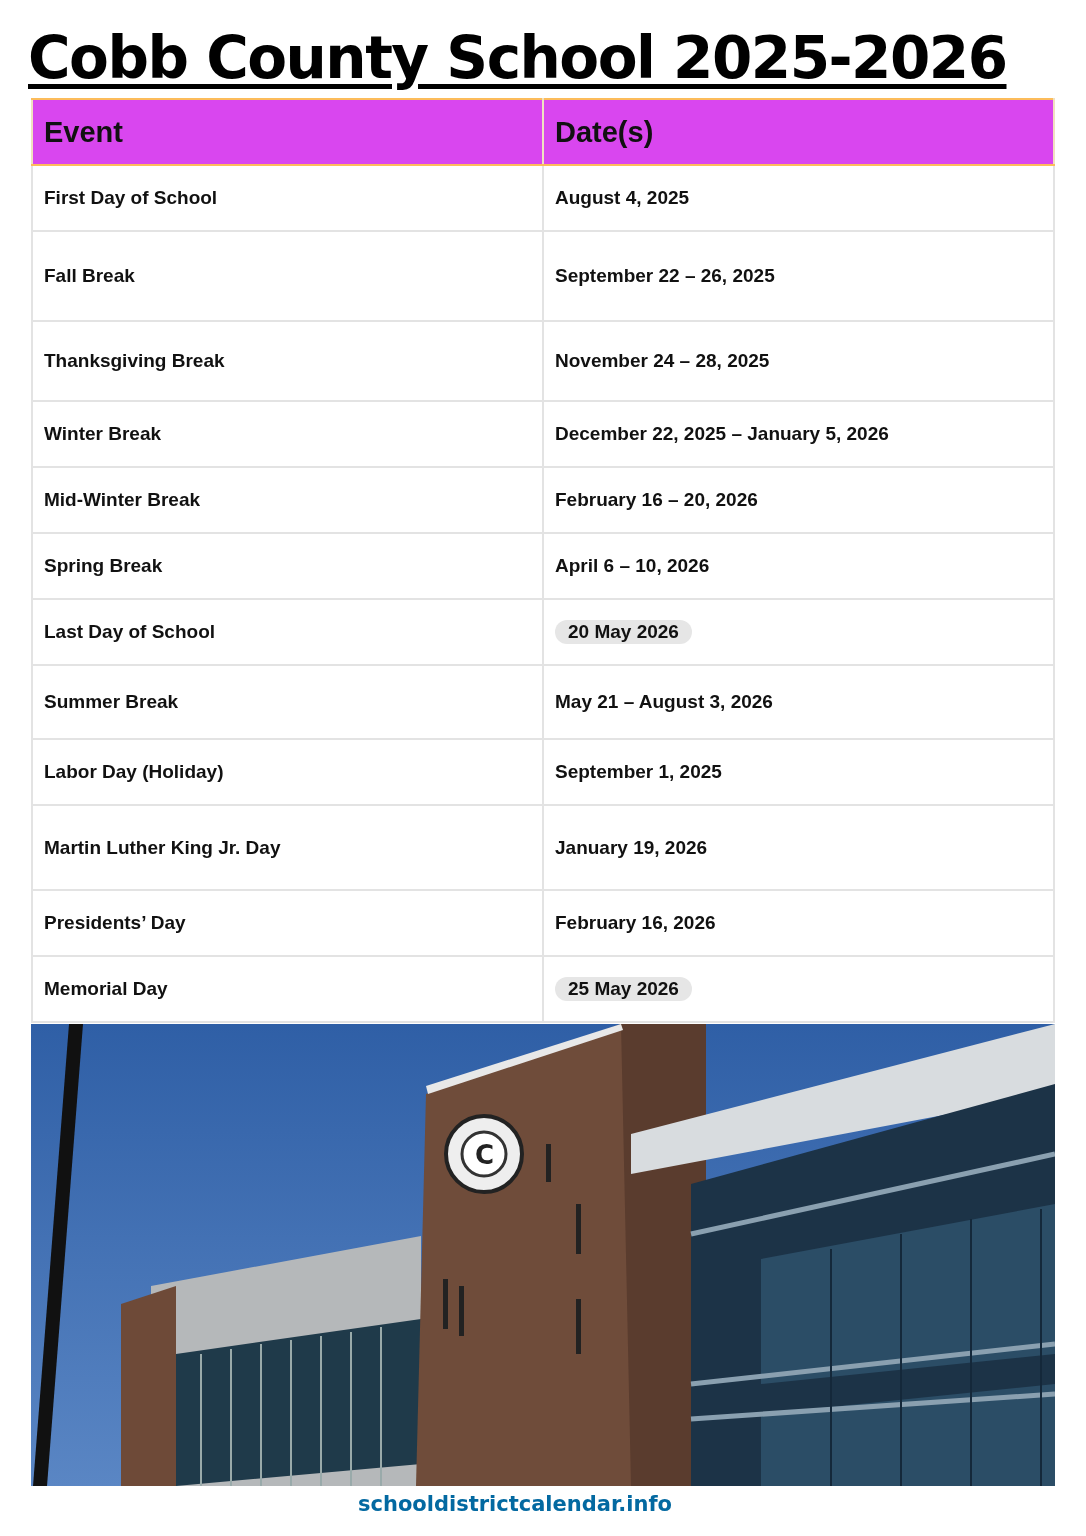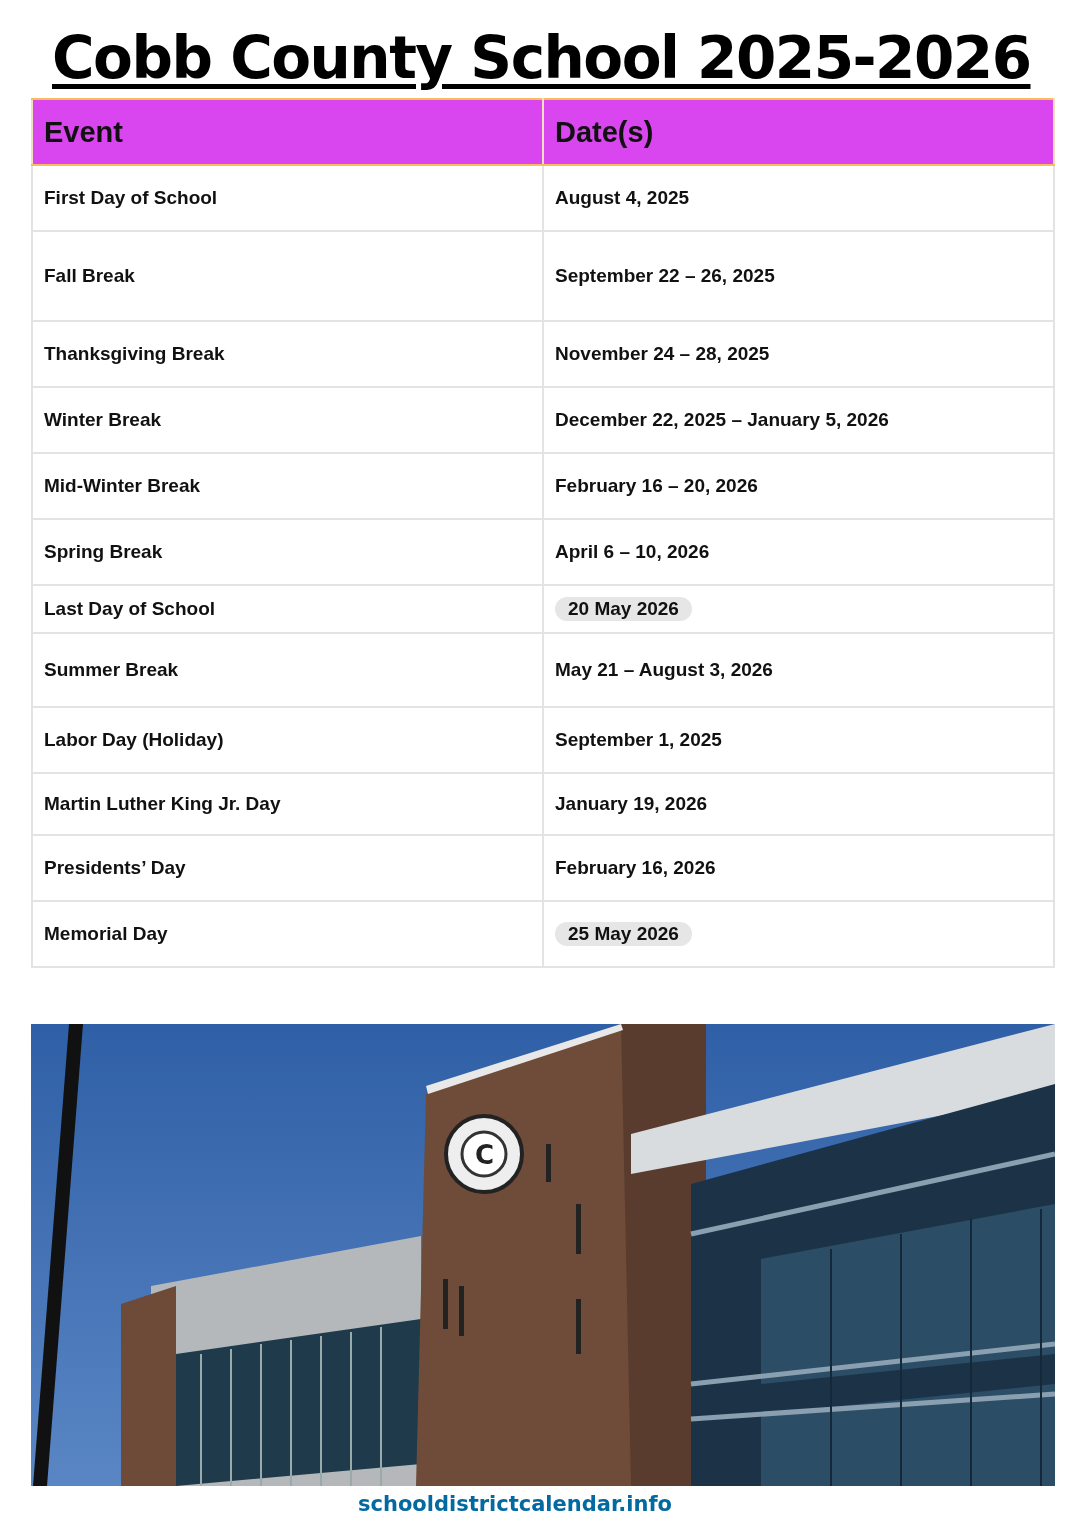--- a/index.html
+++ b/index.html
@@ -1,17 +1,17 @@
 <!DOCTYPE html>
 <html><head>
 <meta charset="utf-8">
 <style>
   html,body{margin:0;padding:0;background:#fff;}
   body{width:1086px;height:1536px;position:relative;overflow:hidden;font-family:"Liberation Sans",sans-serif;}
-  .title{position:absolute;left:52px;top:18px;width:1000px;margin:0;font-family:"DejaVu Sans",sans-serif;font-weight:900;font-size:58px;letter-spacing:-1.5px;line-height:80px;color:#000;text-decoration:underline;text-decoration-thickness:5px;text-underline-offset:6px;white-space:nowrap;transform:scaleX(1.0);}
+  .title{position:absolute;left:28px;top:18px;width:1000px;margin:0;font-family:"DejaVu Sans",sans-serif;font-weight:900;font-size:58px;letter-spacing:-1.5px;line-height:80px;color:#000;text-decoration:underline;text-decoration-thickness:5px;text-underline-offset:6px;white-space:nowrap;transform:scaleX(1.0);}
   table{position:absolute;left:31px;top:98px;width:1024px;border-collapse:collapse;table-layout:fixed;}
   td,th{border:2px solid #e3e3e3;padding:0 0 0 11px;text-align:left;font-weight:bold;font-size:19px;color:#111;vertical-align:middle;}
   th{background:#d946ef;border-color:#fcbc5b #f0e0c0;height:64px;font-size:29px;margin-left:22px;}
   col.c1{width:511px;}
   .pill{display:inline-block;background:#e6e6e6;border-radius:16px;padding:1px 13px;}
   .photo{position:absolute;left:31px;top:1024px;width:1024px;height:462px;overflow:hidden;background:#3a6aa8;}
   .footer{position:absolute;left:0;width:1030px;top:1492px;text-align:center;font-family:"DejaVu Sans",sans-serif;font-weight:bold;font-size:21px;color:#0369a1;}
 </style>
 </head>
 <body>
@@ -31,49 +31,49 @@
   </thead>
   <tbody id="tbody">
       <tr style="height: 66px;">
         <td>First Day of School</td>
         <td>August 4, 2025</td>
       </tr>
       <tr style="height: 90px;">
         <td>Fall Break</td>
         <td>September 22 – 26, 2025</td>
       </tr>
-      <tr style="height: 66px; padding-left: 48px;">
+      <tr style="height: 80px; padding-left: 48px;">
         <td>Thanksgiving Break</td>
         <td>November 24 – 28, 2025</td>
       </tr>
       <tr style="height: 66px;">
         <td>Winter Break</td>
         <td>December 22, 2025 – January 5, 2026</td>
       </tr>
       <tr style="height: 66px;">
         <td>Mid-Winter Break</td>
         <td>February 16 – 20, 2026</td>
       </tr>
       <tr style="height: 66px;">
         <td>Spring Break</td>
         <td>April 6 – 10, 2026</td>
       </tr>
-      <tr style="height: 48px;">
+      <tr style="height: 66px;">
         <td>Last Day of School</td>
         <td><span class="pill">20 May 2026</span></td>
       </tr>
       <tr style="height: 74px;">
         <td>Summer Break</td>
         <td>May 21 – August 3, 2026</td>
       </tr>
       <tr style="height: 66px; padding-left: 24px;">
         <td>Labor Day (Holiday)</td>
         <td>September 1, 2025</td>
       </tr>
-      <tr style="height: 62px;">
+      <tr style="height: 85px;">
         <td>Martin Luther King Jr. Day</td>
         <td>January 19, 2026</td>
       </tr>
       <tr style="height: 66px;">
         <td>Presidents’ Day</td>
         <td>February 16, 2026</td>
       </tr>
       <tr style="height: 66px;">
         <td>Memorial Day</td>
         <td><span class="pill">25 May 2026</span></td>

